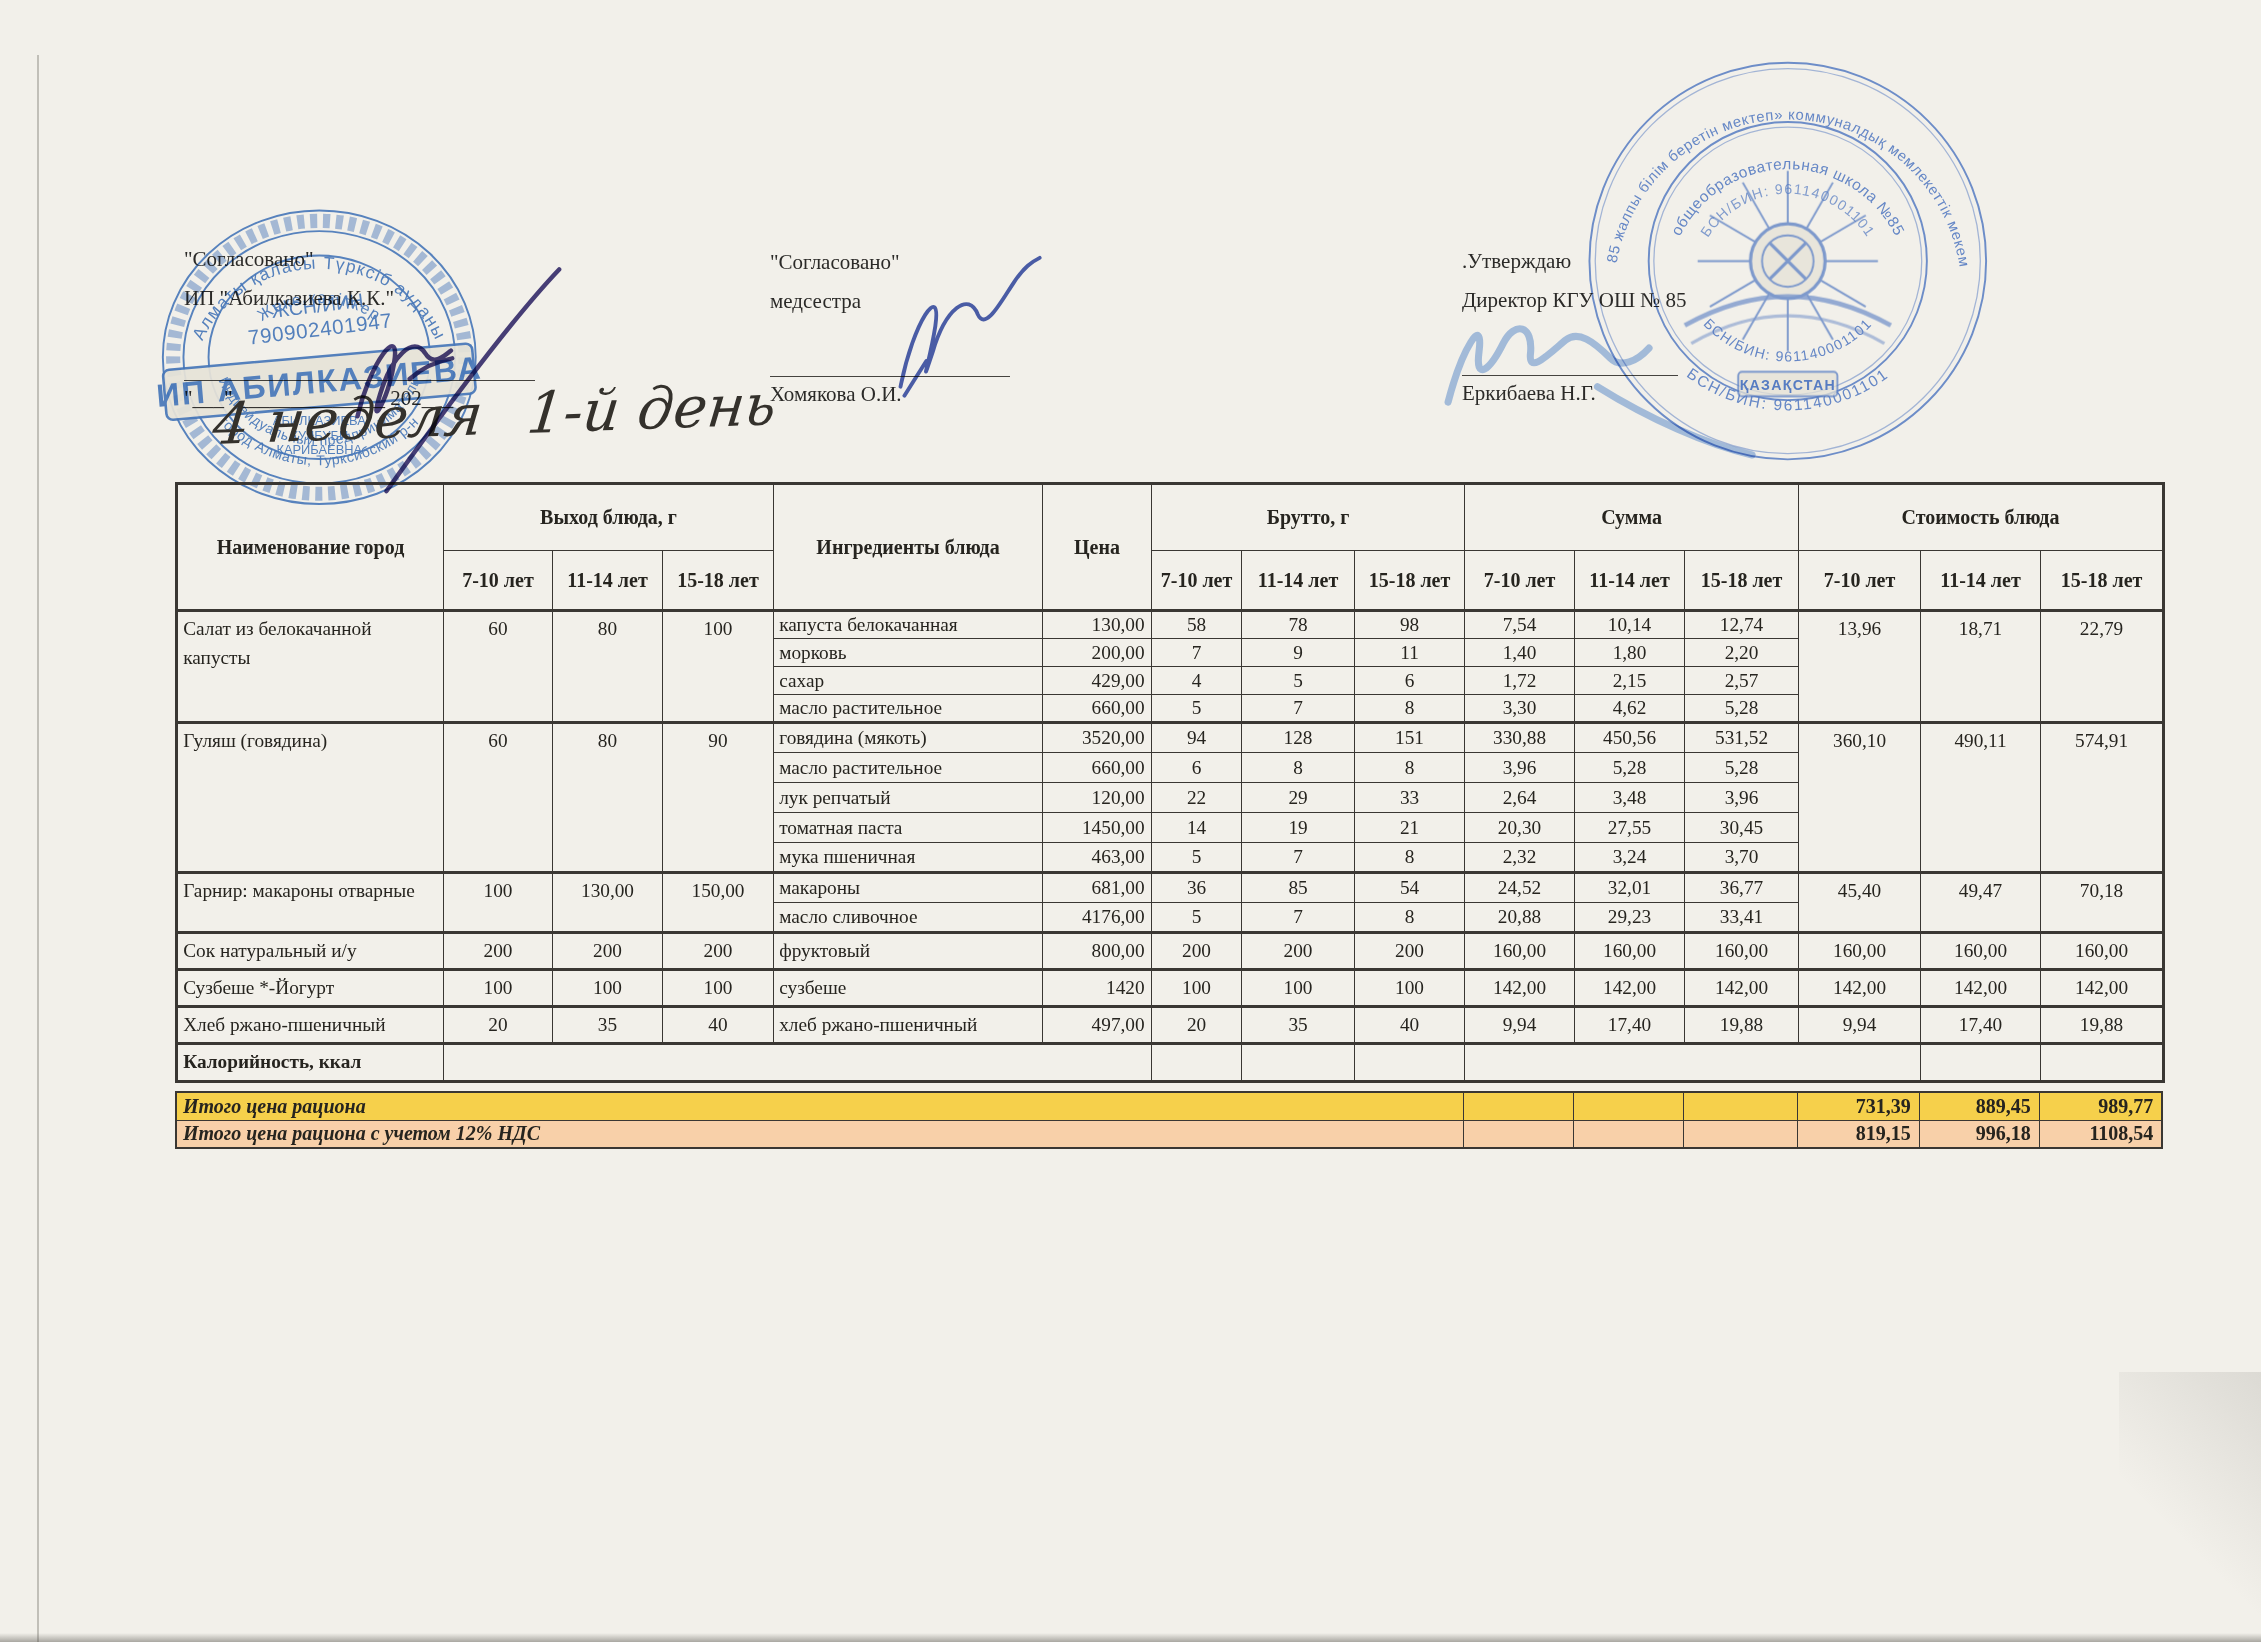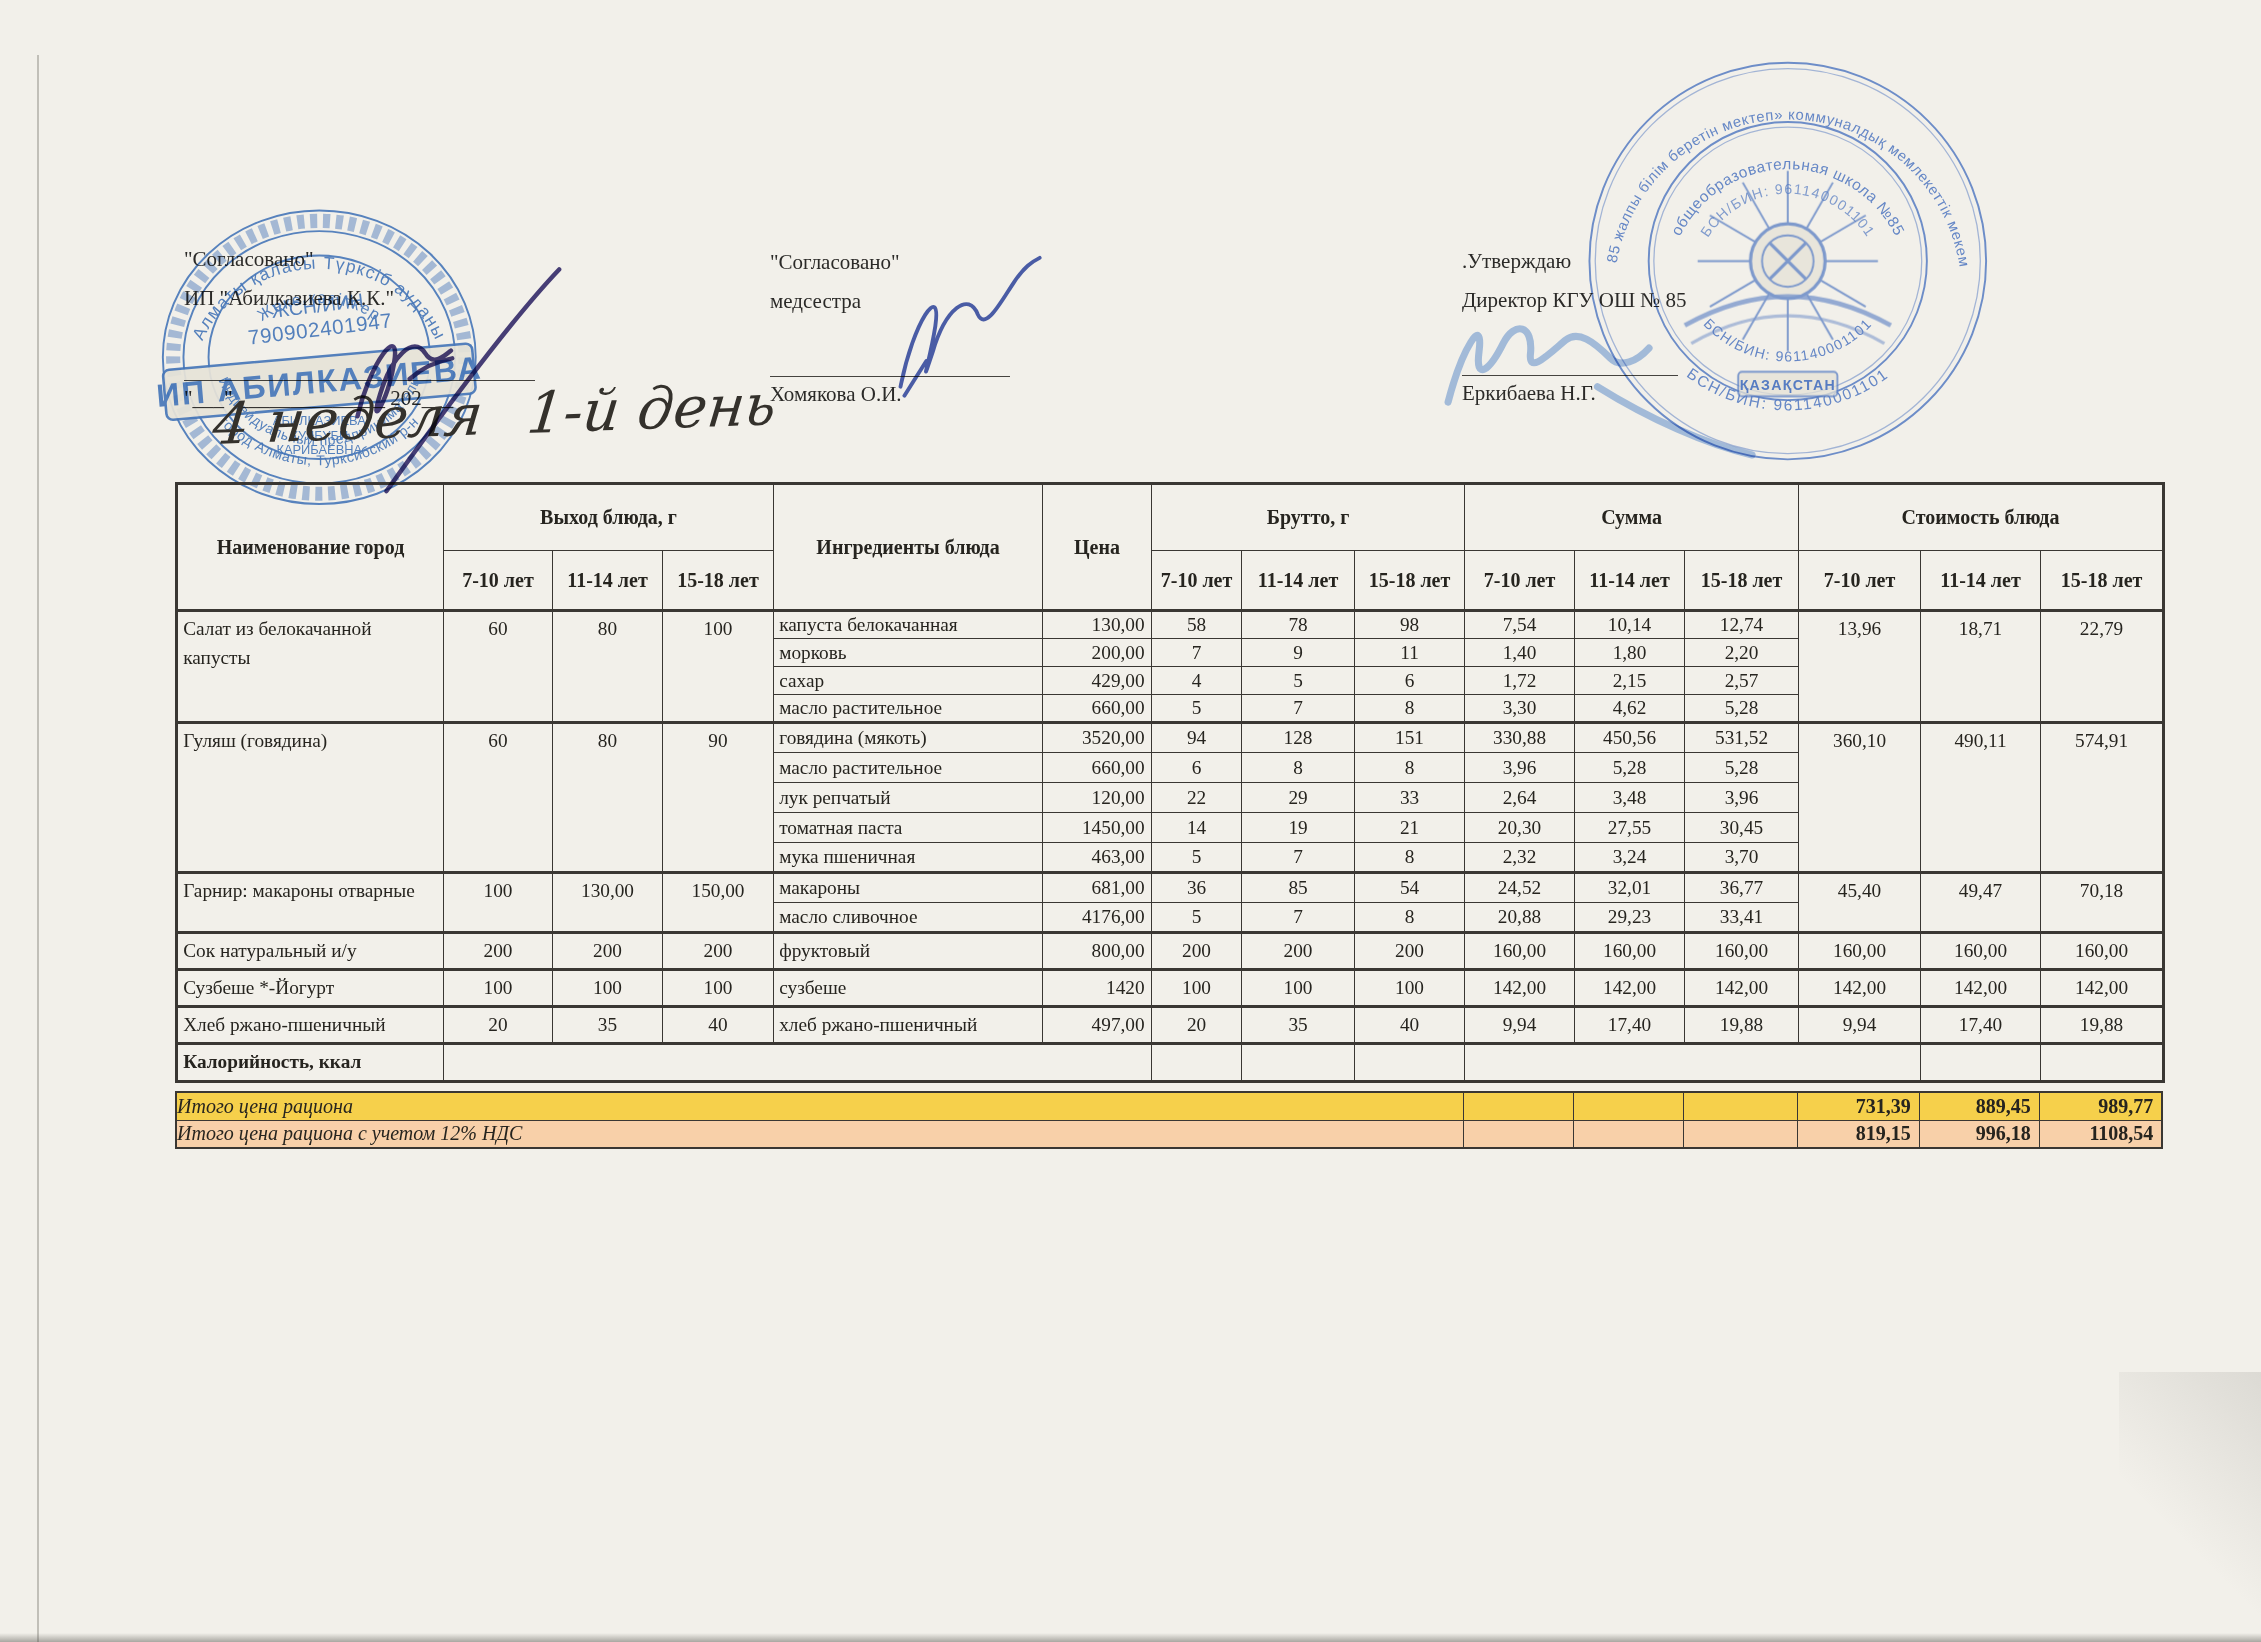--- a/index.html
+++ b/index.html
@@ -48,21 +48,21 @@
   .c-num{text-align:center;}
   .c-top{vertical-align:top; padding-top:6px;}
   .b{font-weight:bold;}
   
   table.totals{
     position:absolute; left:175px; top:1091px; width:1985px;
     border-collapse:collapse; table-layout:fixed; border:2.6px solid #3a3733;
     font-family:"Liberation Serif","DejaVu Serif",serif; z-index:2;
   }
   .totals td{border:1.9px solid #3a3733; font-size:20px; color:#26241f;}
-  .c-total-label{font-style:italic; font-weight:normal; text-align:left; padding:0 0; white-space:nowrap;}
+  .c-total-label{font-style:italic; font-weight:bold; text-align:left; padding:0 6px; white-space:nowrap;}
   .c-total-val{font-weight:bold; text-align:right; padding:0 7.7px;}
   .stamp-txt{font-family:"Liberation Sans","DejaVu Sans",sans-serif;}
 </style>
 </head>
 <body>
 
 <div class="paper">
 
   <div class="fold-line"></div>
   <div class="bottom-shadow"></div>

